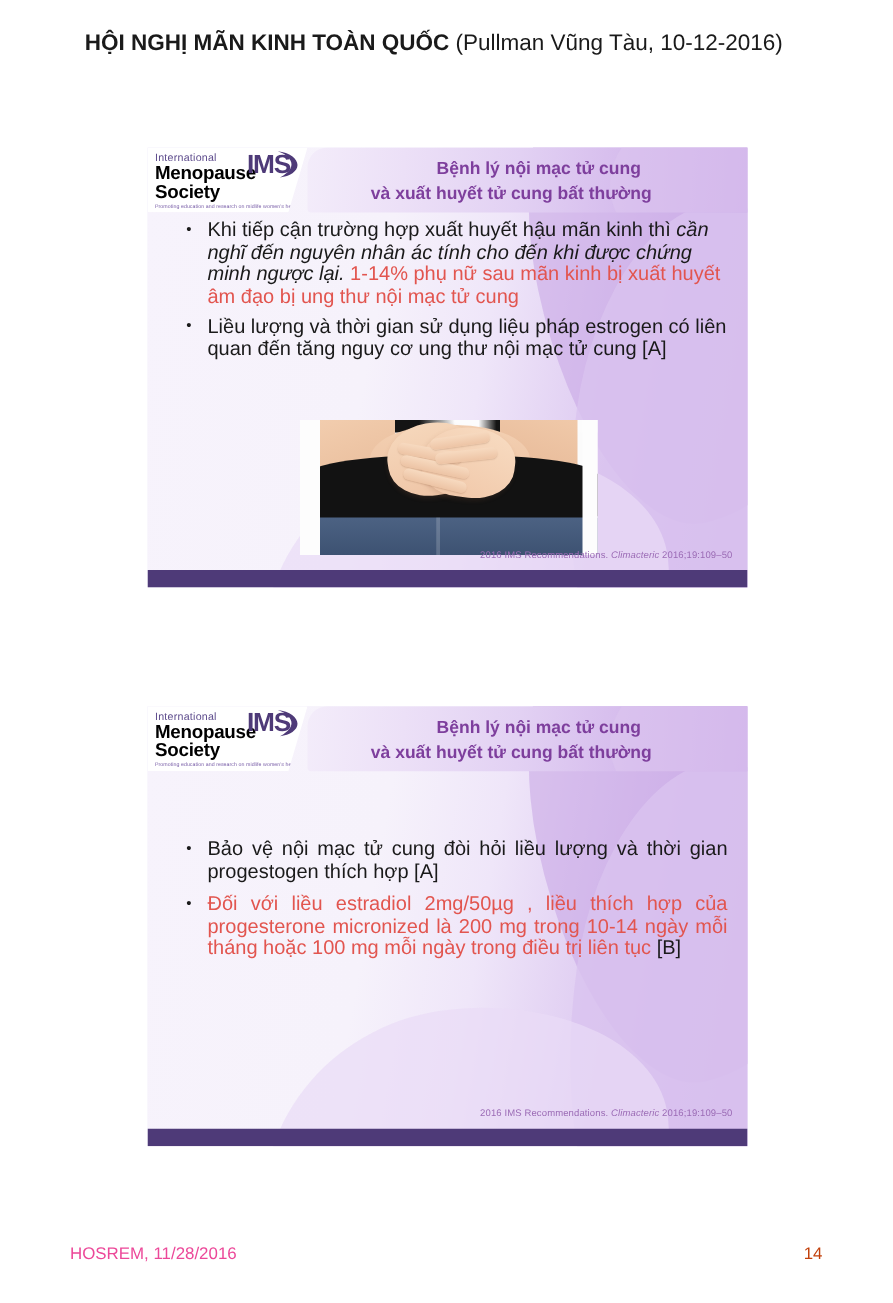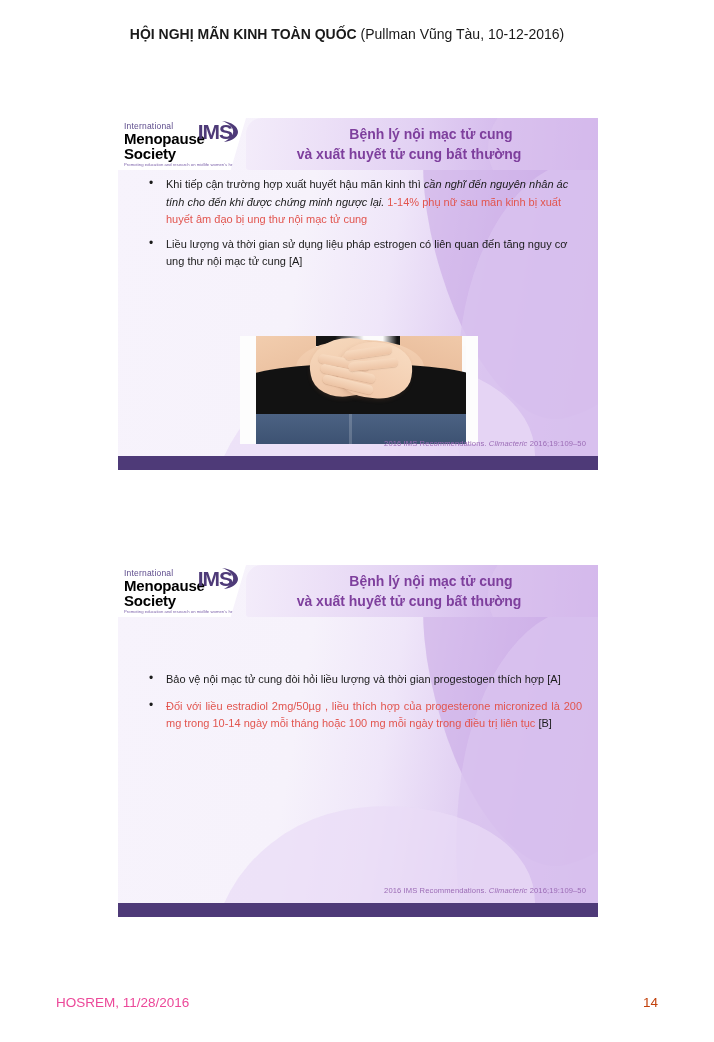--- a/index.html
+++ b/index.html
@@ -16,21 +16,21 @@
     overflow: hidden;
   }
 
   
   .page-header {
     position: absolute;
     top: 25px;
     left: 0;
     width: 694px;
     text-align: center;
-    font-size: 14px;
+    font-size: 18px;
     line-height: 18px;
     white-space: nowrap;
   }
   .page-header .hdr-bold { font-weight: bold; }
   .page-header .hdr-normal { font-weight: normal; }
 
   
   .page-footer-left {
     position: absolute;
     left: 56px;
@@ -214,21 +214,21 @@
 
   ul.bullets {
     list-style: none;
     margin: 0;
     padding: 0;
   }
   ul.bullets > li {
     position: relative;
     padding-left: 22px;
     margin-bottom: 7px;
-    font-size: 11px;
+    font-size: 16px;
     line-height: 17.5px;
     color: #1a1a1a;
   }
   ul.bullets > li::before {
     content: "\2022";
     position: absolute;
     left: 5px;
     top: -1px;
     font-size: 12px;
     color: inherit;

